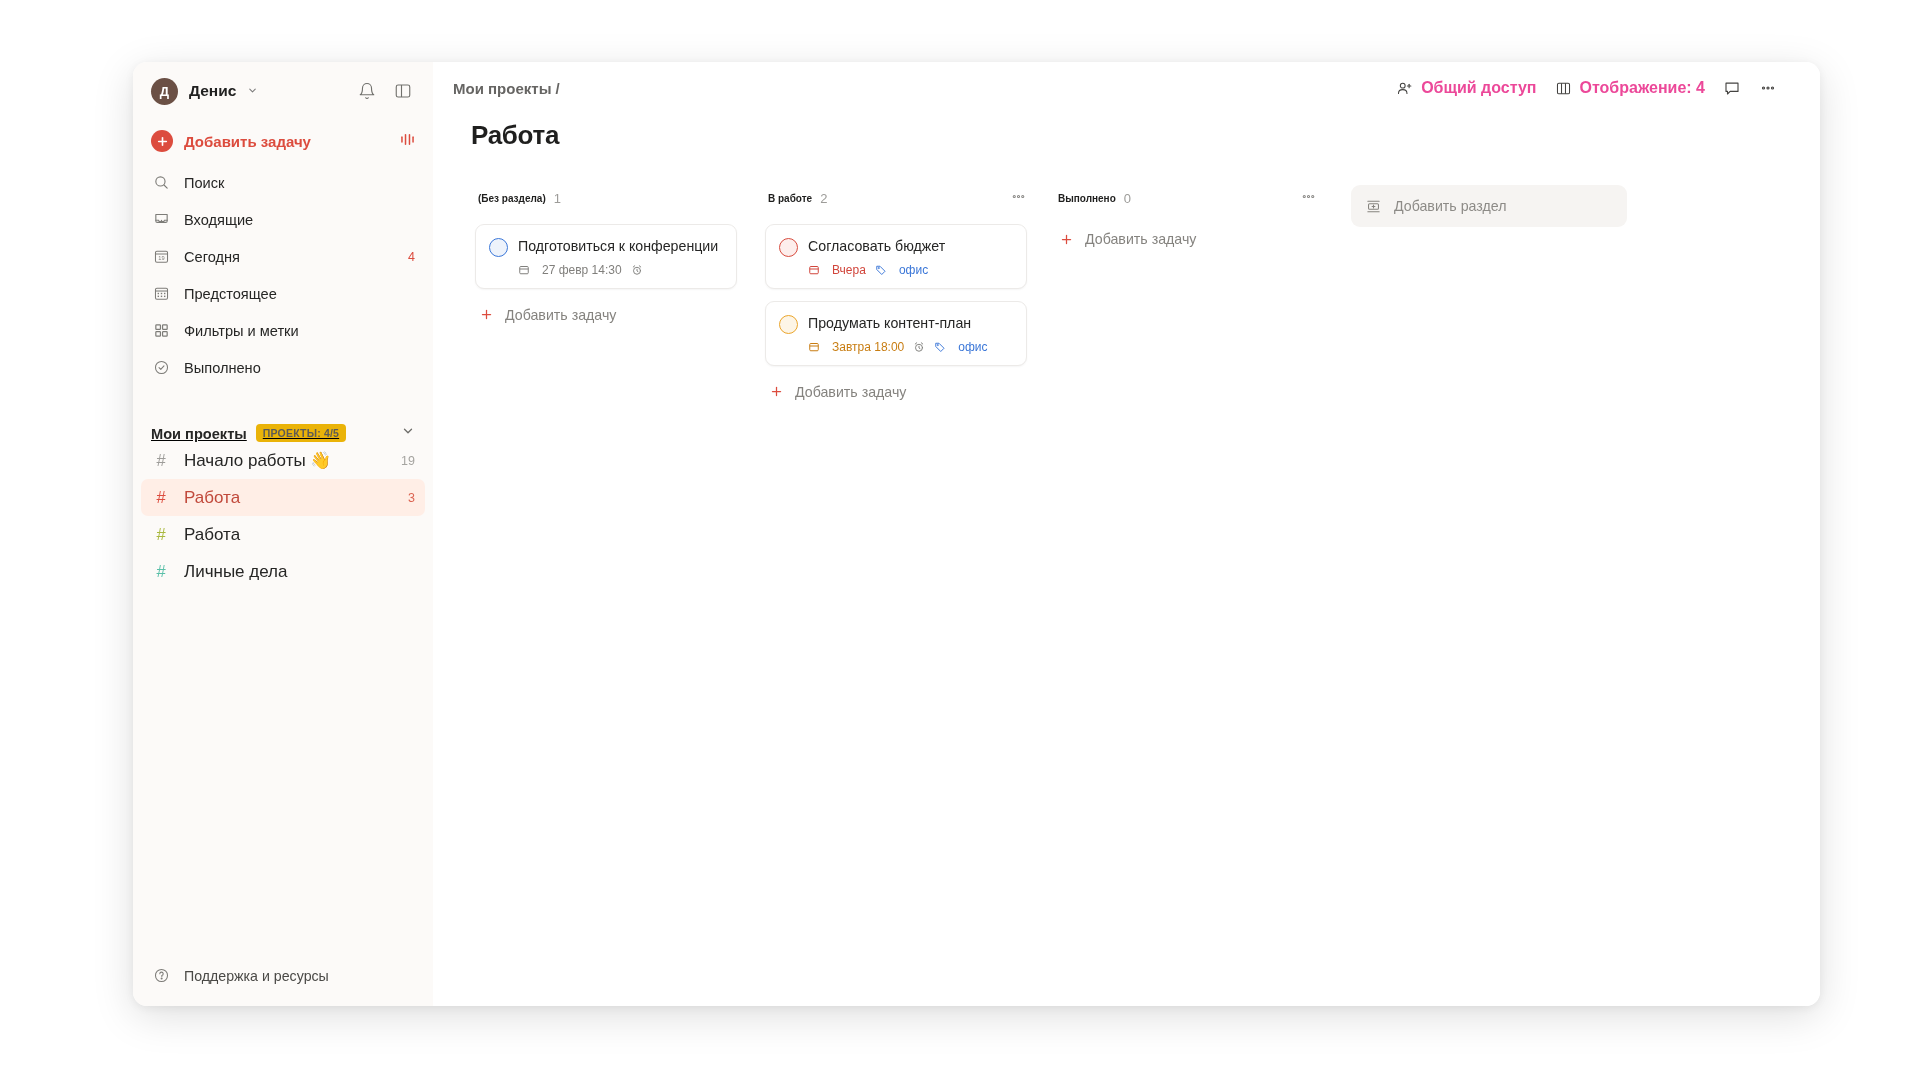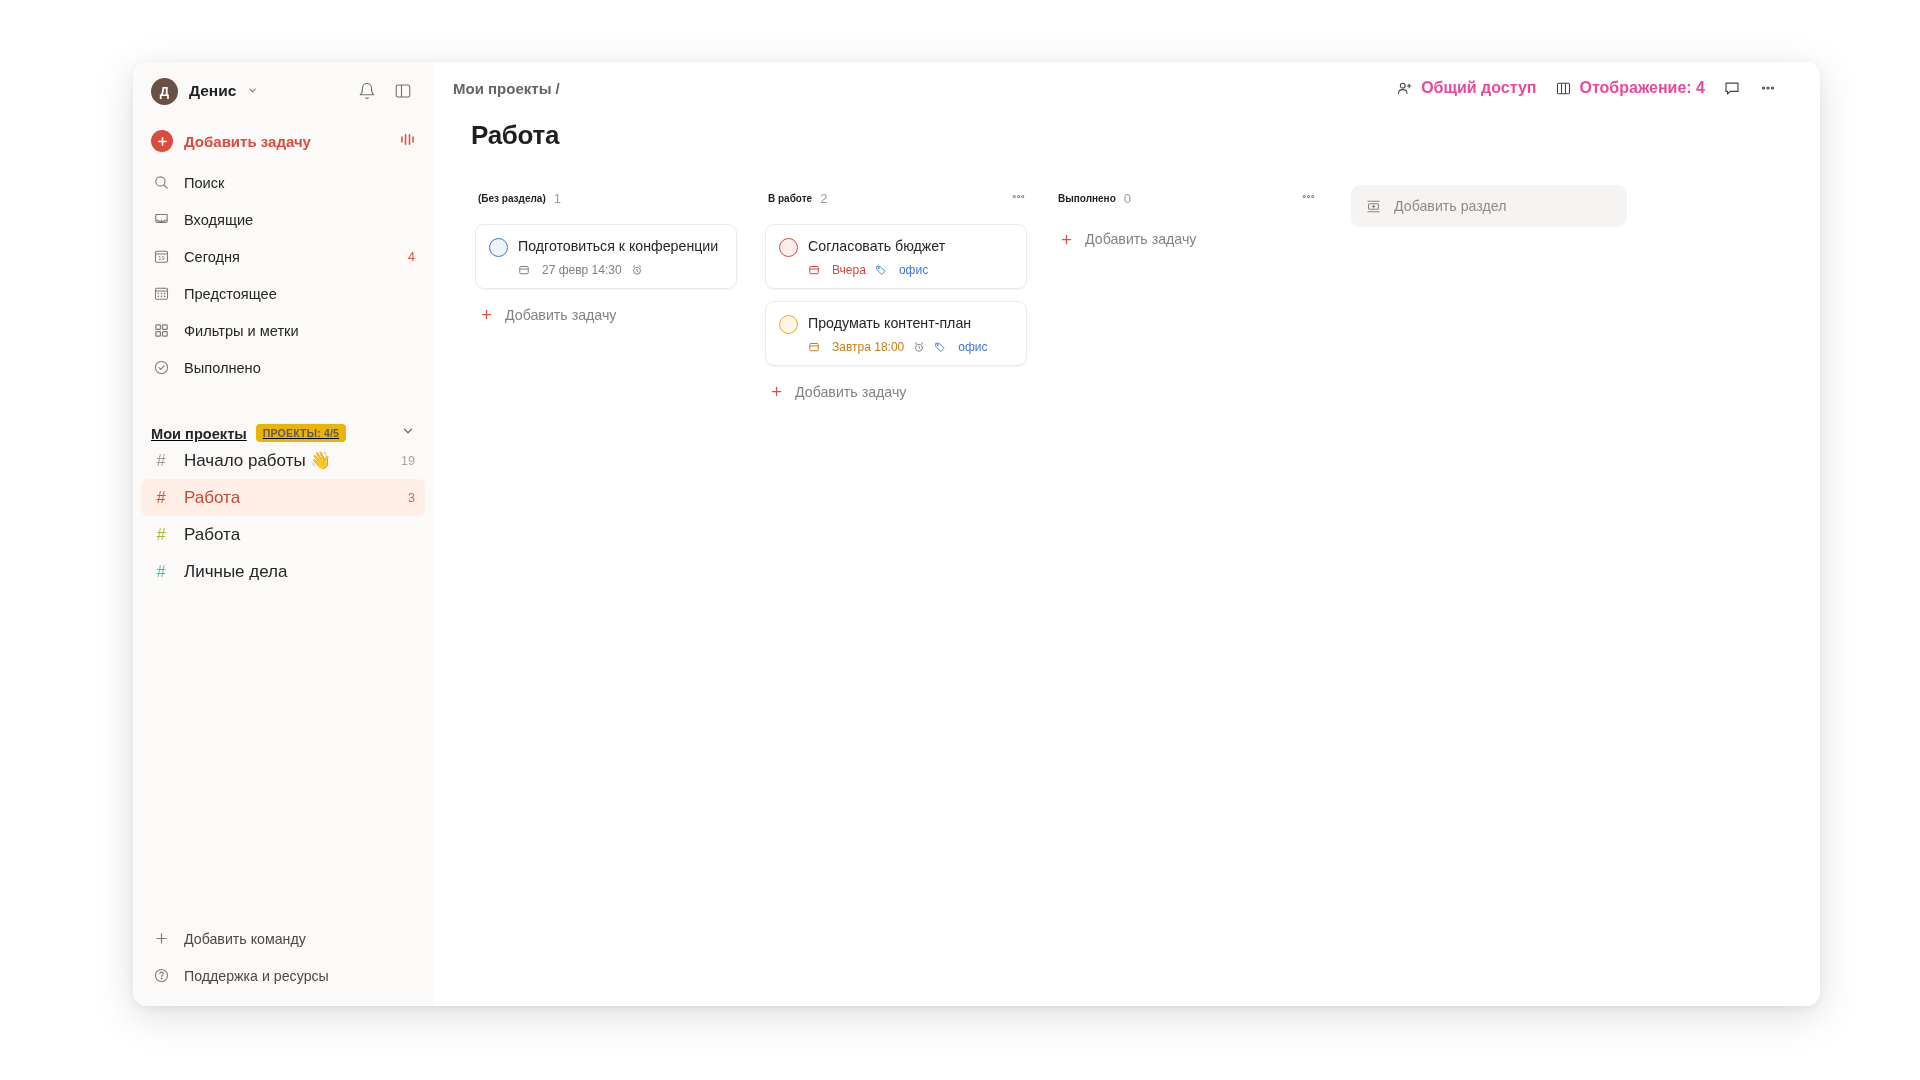--- a/index.html
+++ b/index.html
@@ -342,29 +342,20 @@
         <span class="pcount"></span>
       </div>
       <div class="proj-item">
         <span class="hash" style="color:#59bfa8">#</span>
         <span class="plabel">Личные дела</span>
         <span class="pcount"></span>
       </div>
     </div>
 
     <div class="sidebar-bottom">
-      <div class="nav-item">
-        <span class="nic">
-          <svg width="17" height="17" viewBox="0 0 24 24" fill="none" stroke="currentColor" stroke-width="1.7" stroke-linecap="round">
-              <line x1="12" y1="5.5" x2="12" y2="18.5"></line>
-              <line x1="5.5" y1="12" x2="18.5" y2="12"></line>
-            </svg>
-        </span>
-        <span class="nlabel">Добавить команду</span>
-      </div>
       <div class="nav-item">
         <span class="nic">
           <svg width="17" height="17" viewBox="0 0 24 24" fill="none" stroke="currentColor" stroke-width="1.5" stroke-linecap="round">
               <circle cx="12" cy="12" r="8.5"></circle>
               <path d="M9.6 9.6a2.4 2.4 0 1 1 2.9 2.4v1.4"></path>
               <circle cx="12.2" cy="16.3" r=".7" fill="currentColor"></circle>
             </svg>
         </span>
         <span class="nlabel">Поддержка и ресурсы</span>
       </div>

